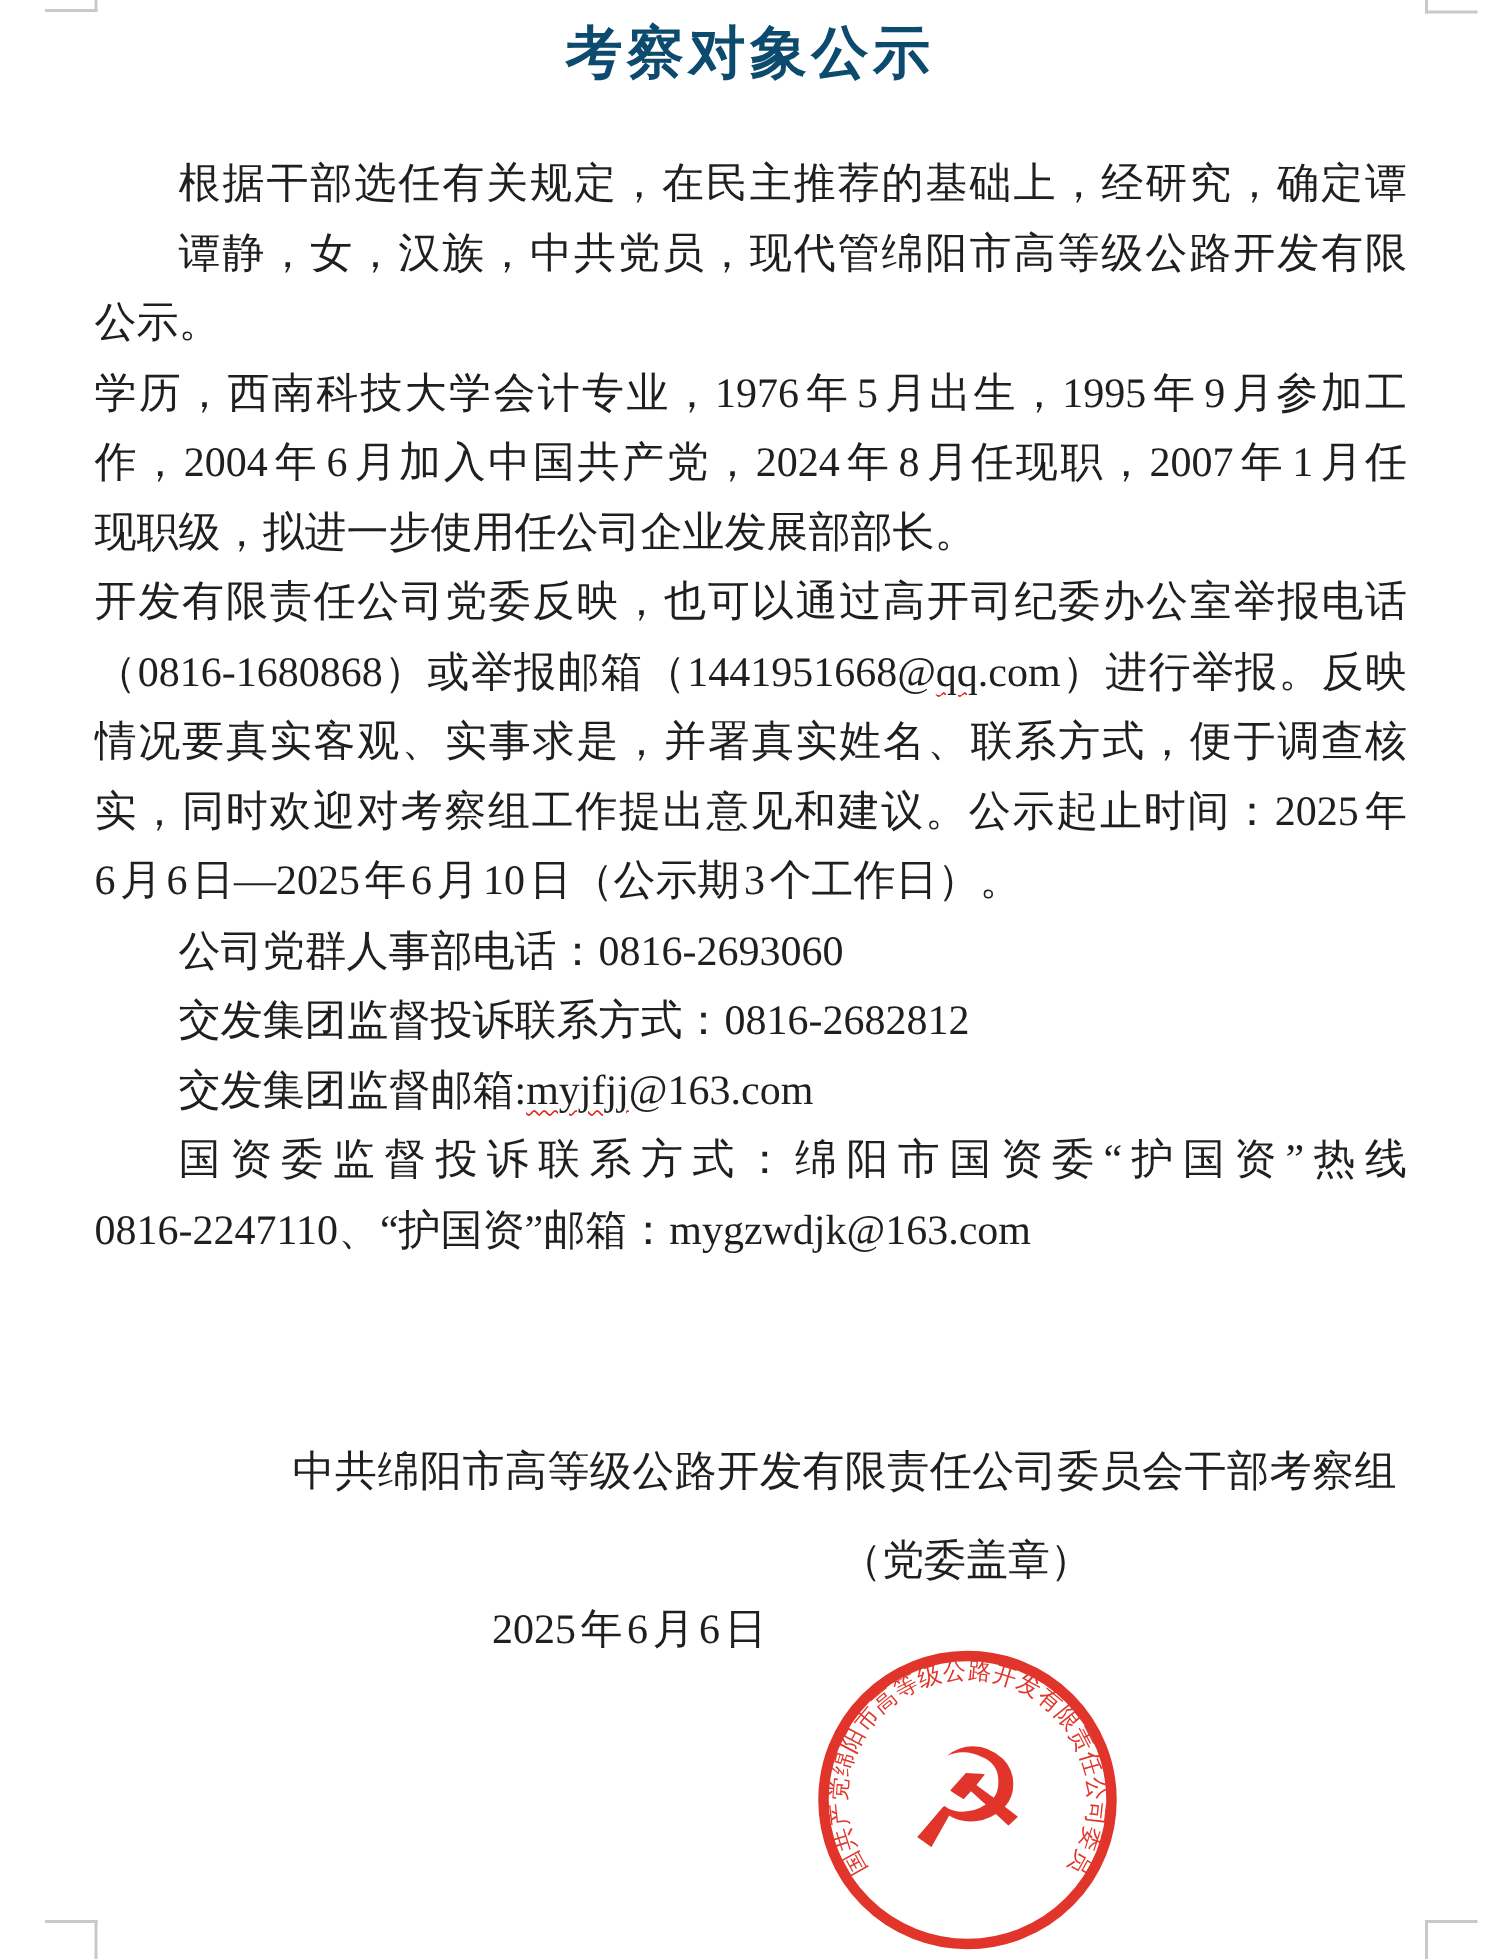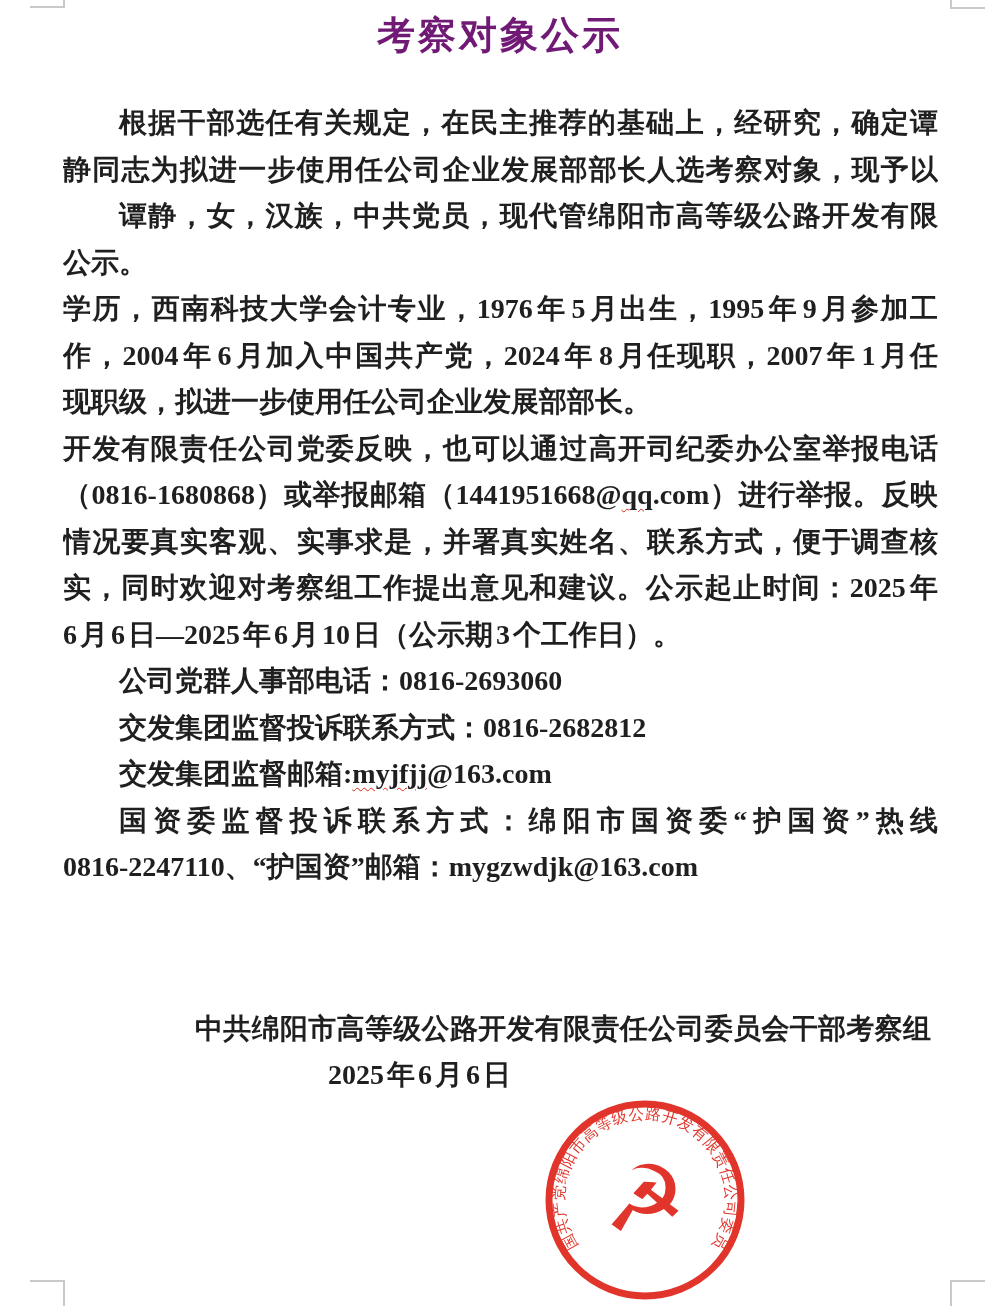--- a/index.html
+++ b/index.html
@@ -9,25 +9,25 @@
     color:#1f1f1f;overflow:hidden;
   }
   .crop{position:absolute;box-sizing:border-box;}
   .crop.tl{left:30px;top:0;width:35px;height:8px;border-bottom:2px solid #c9c9c9;border-right:2px solid #c9c9c9;}
   .crop.tr{left:950px;top:0;width:35px;height:9px;border-bottom:2px solid #c9c9c9;border-left:2px solid #c9c9c9;}
   .crop.bl{left:30px;top:1280px;width:35px;height:26px;border-top:2px solid #c9c9c9;border-right:2px solid #c9c9c9;}
   .crop.br{left:950px;top:1280px;width:35px;height:26px;border-top:2px solid #c9c9c9;border-left:2px solid #c9c9c9;}
 
   .title{
     position:absolute;top:10px;left:0;width:1000px;text-align:center;
-    font-size:38px;font-weight:700;letter-spacing:3px;color:#701a75;
+    font-size:38px;font-weight:700;letter-spacing:3px;color:#0c4a6e;
   }
   .content{
     position:absolute;left:63px;top:100px;width:875px;
-    font-size:28px;line-height:46.5px;word-spacing:-4px;font-weight:bold;
+    font-size:28px;line-height:46.5px;word-spacing:-4px;
   }
   .l{height:46.5px;overflow:hidden;}
   .ind{text-indent:56px;}
   .jst{text-align:justify;text-align-last:justify;}
   .wavy{
     text-decoration:underline;
     text-decoration-style:wavy;
     text-decoration-color:#e02418;
     text-decoration-thickness:1px;
     text-underline-offset:4px;
@@ -49,21 +49,20 @@
 
 <div class="crop tl"></div>
 <div class="crop tr"></div>
 <div class="crop bl"></div>
 <div class="crop br"></div>
 
 <div class="title">考察对象公示</div>
 
 <div class="content">
   <div class="l ind jst">根据干部选任有关规定，在民主推荐的基础上，经研究，确定谭</div>
-  <div class="l jst">静同志为拟进一步使用任公司企业发展部部长人选考察对象，现予以</div>
   <div class="l ind jst">谭静，女，汉族，中共党员，现代管绵阳市高等级公路开发有限</div>
 
   <div class="l">公示。</div>
   <div class="l jst">学历，西南科技大学会计专业，1976 年 5 月出生，1995 年 9 月参加工</div>
   <div class="l jst">作，2004 年 6 月加入中国共产党，2024 年 8 月任现职，2007 年 1 月任</div>
   <div class="l">现职级，拟进一步使用任公司企业发展部部长。</div>
 
   <div class="l jst">开发有限责任公司党委反映，也可以通过高开司纪委办公室举报电话</div>
   <div class="l jst">
     <span>（0816-1680868）或举报邮箱（1441951668@</span><span class="wavy">qq</span><span>.com）进行举报。反映</span>
@@ -76,20 +75,21 @@
   <div class="l ind">交发集团监督投诉联系方式：0816-2682812</div>
   <div class="l ind">
     <span>交发集团监督邮箱:</span><span class="wavy">myjfjj</span><span>@163.com</span>
   </div>
   <div class="l ind jst">国资委监督投诉联系方式：绵阳市国资委“护国资”热线</div>
   <div class="l">0816-2247110、“护国资”邮箱：mygzwdjk@163.com</div>
 
   <div class="spacer"></div>
 
   <div class="sig-org">中共绵阳市高等级公路开发有限责任公司委员会干部考察组</div>
+  <div class="sig-note">（党委盖章）</div>
   <div class="sig-date">2025 年 6 月 6 日</div>
 </div>
 
 <div class="seal">
   <svg viewBox="0 0 204 204" xmlns="http://www.w3.org/2000/svg">
     <circle cx="102" cy="102" r="96" fill="none" stroke="#df2318" stroke-width="7"></circle>
     <path id="sealArc" d="M 35.7 148.5 A 81 81 0 1 1 168.3 148.5" fill="none"></path>
     <text font-size="15.5" fill="#df2318" letter-spacing="0.5">
       <textPath href="#sealArc" startOffset="50%" text-anchor="middle">中国共产党绵阳市高等级公路开发有限责任公司委员会</textPath>
     </text>

